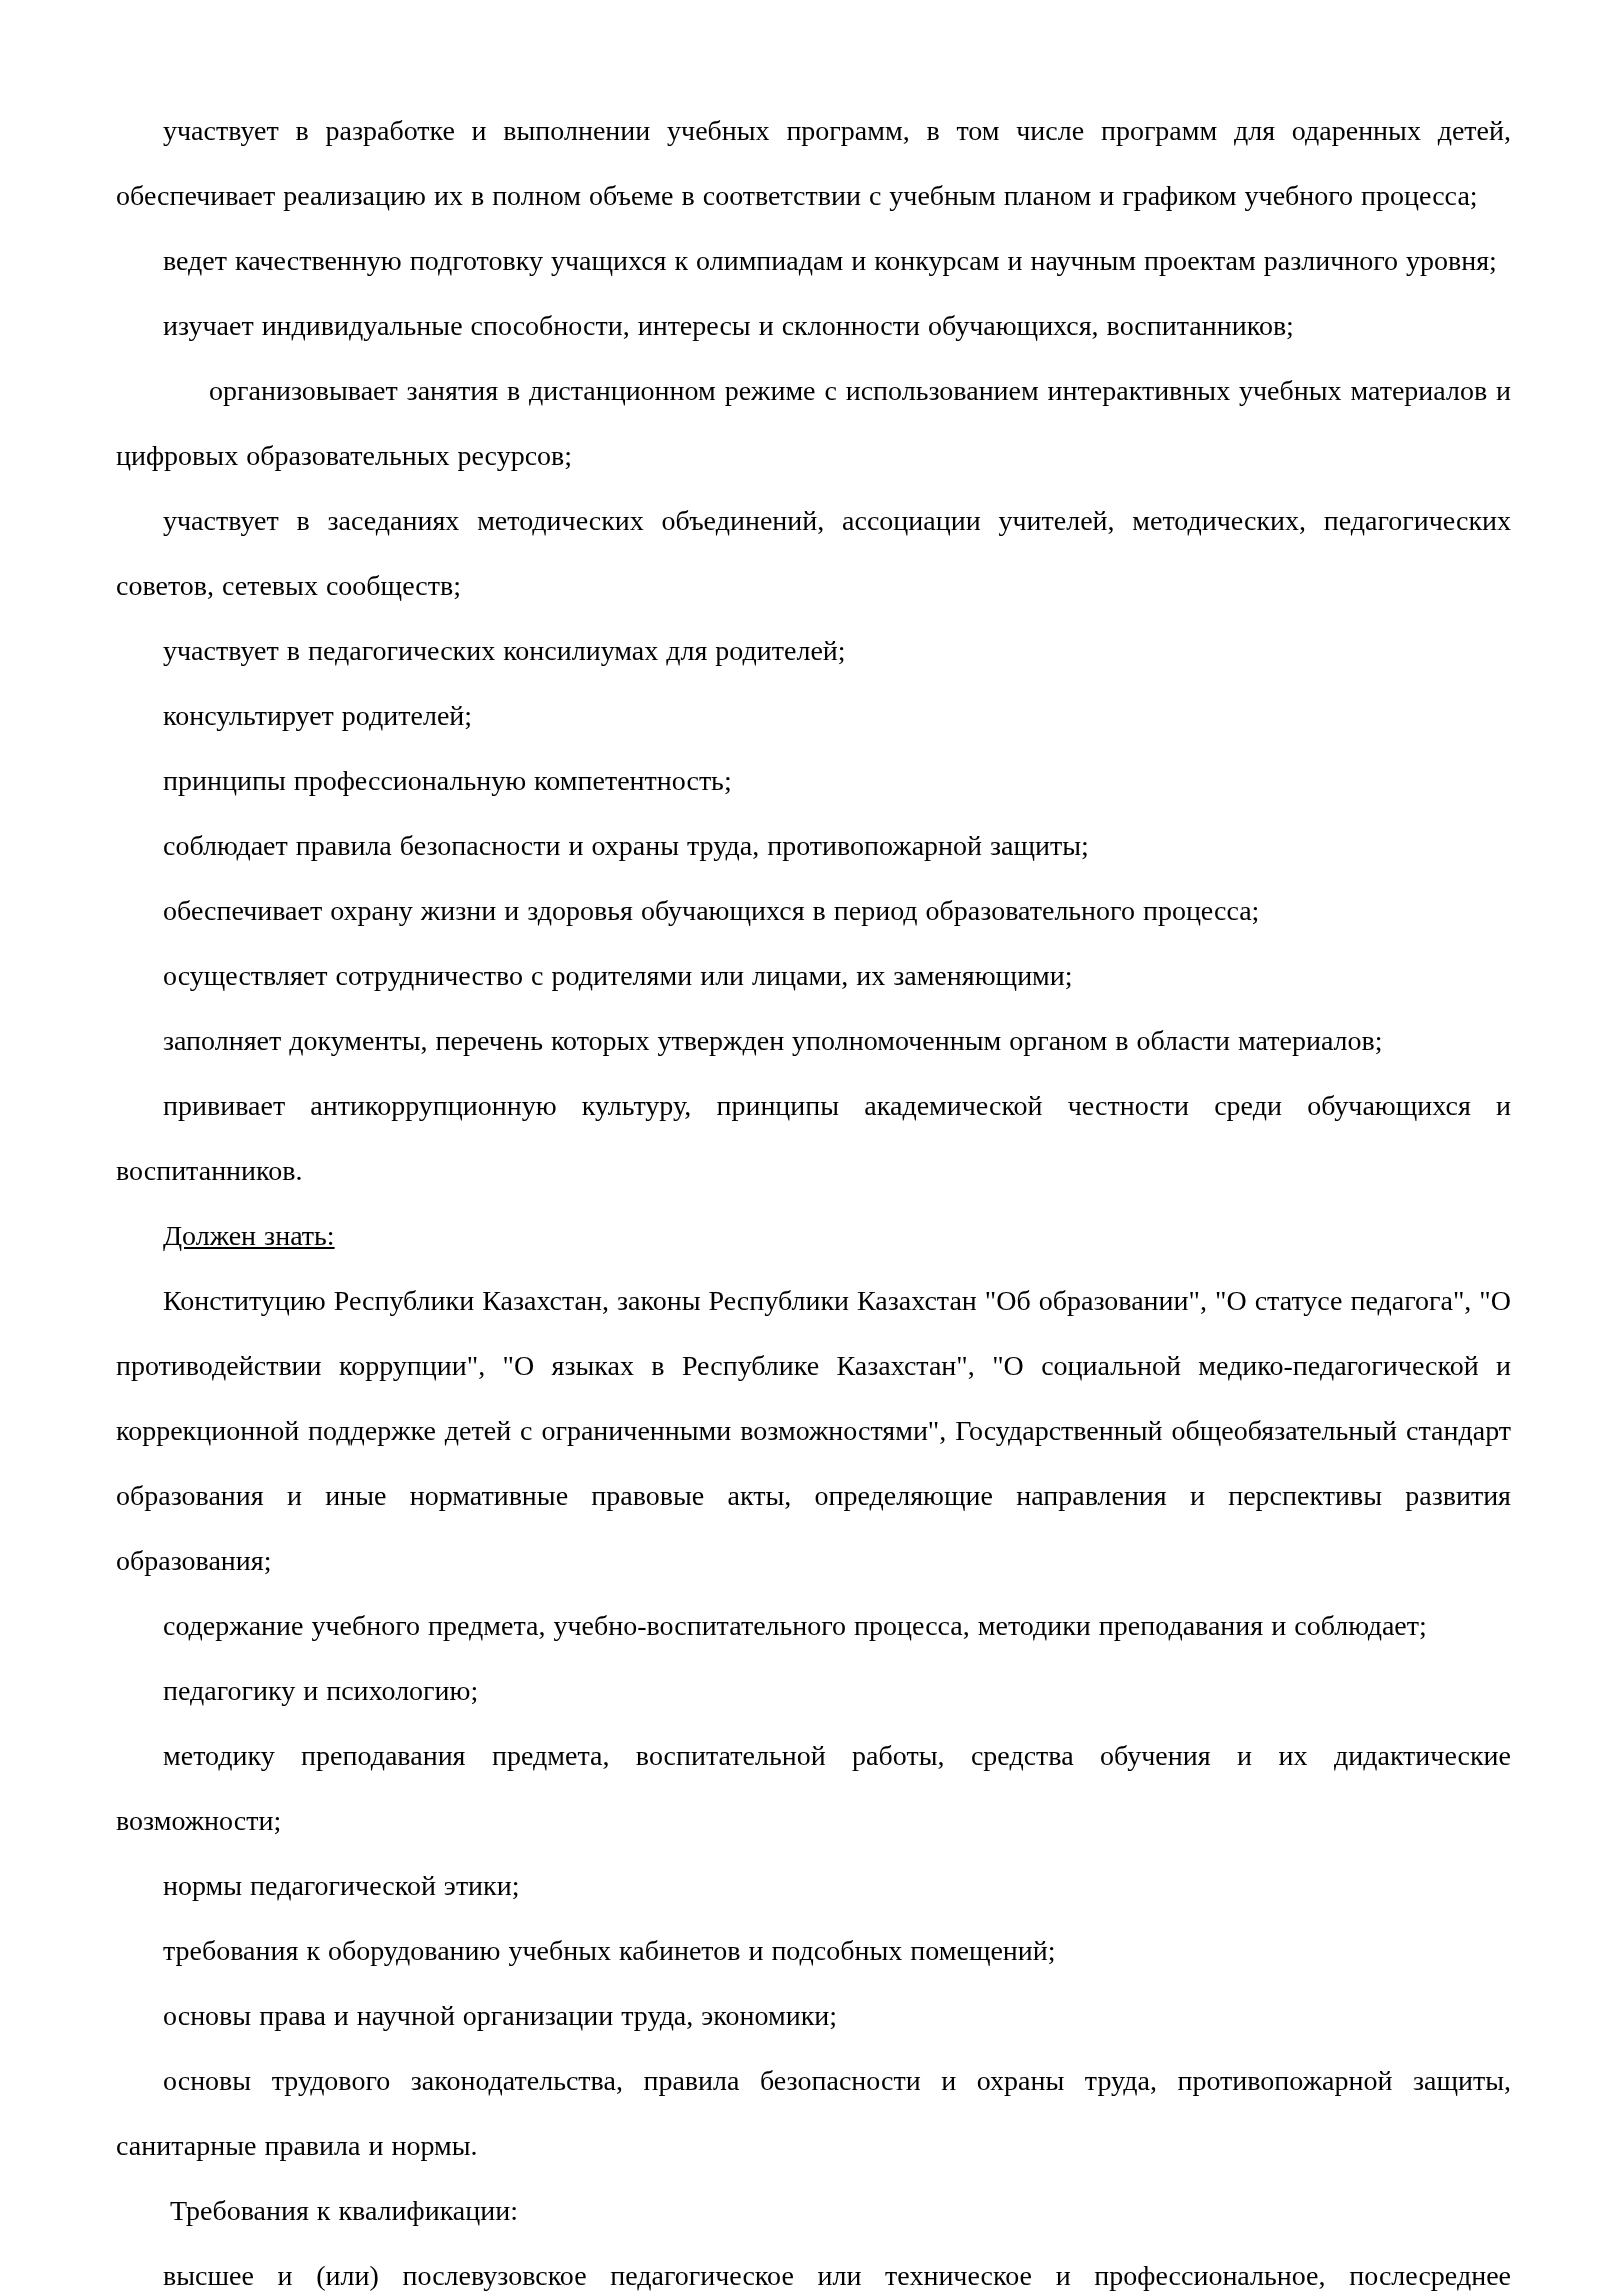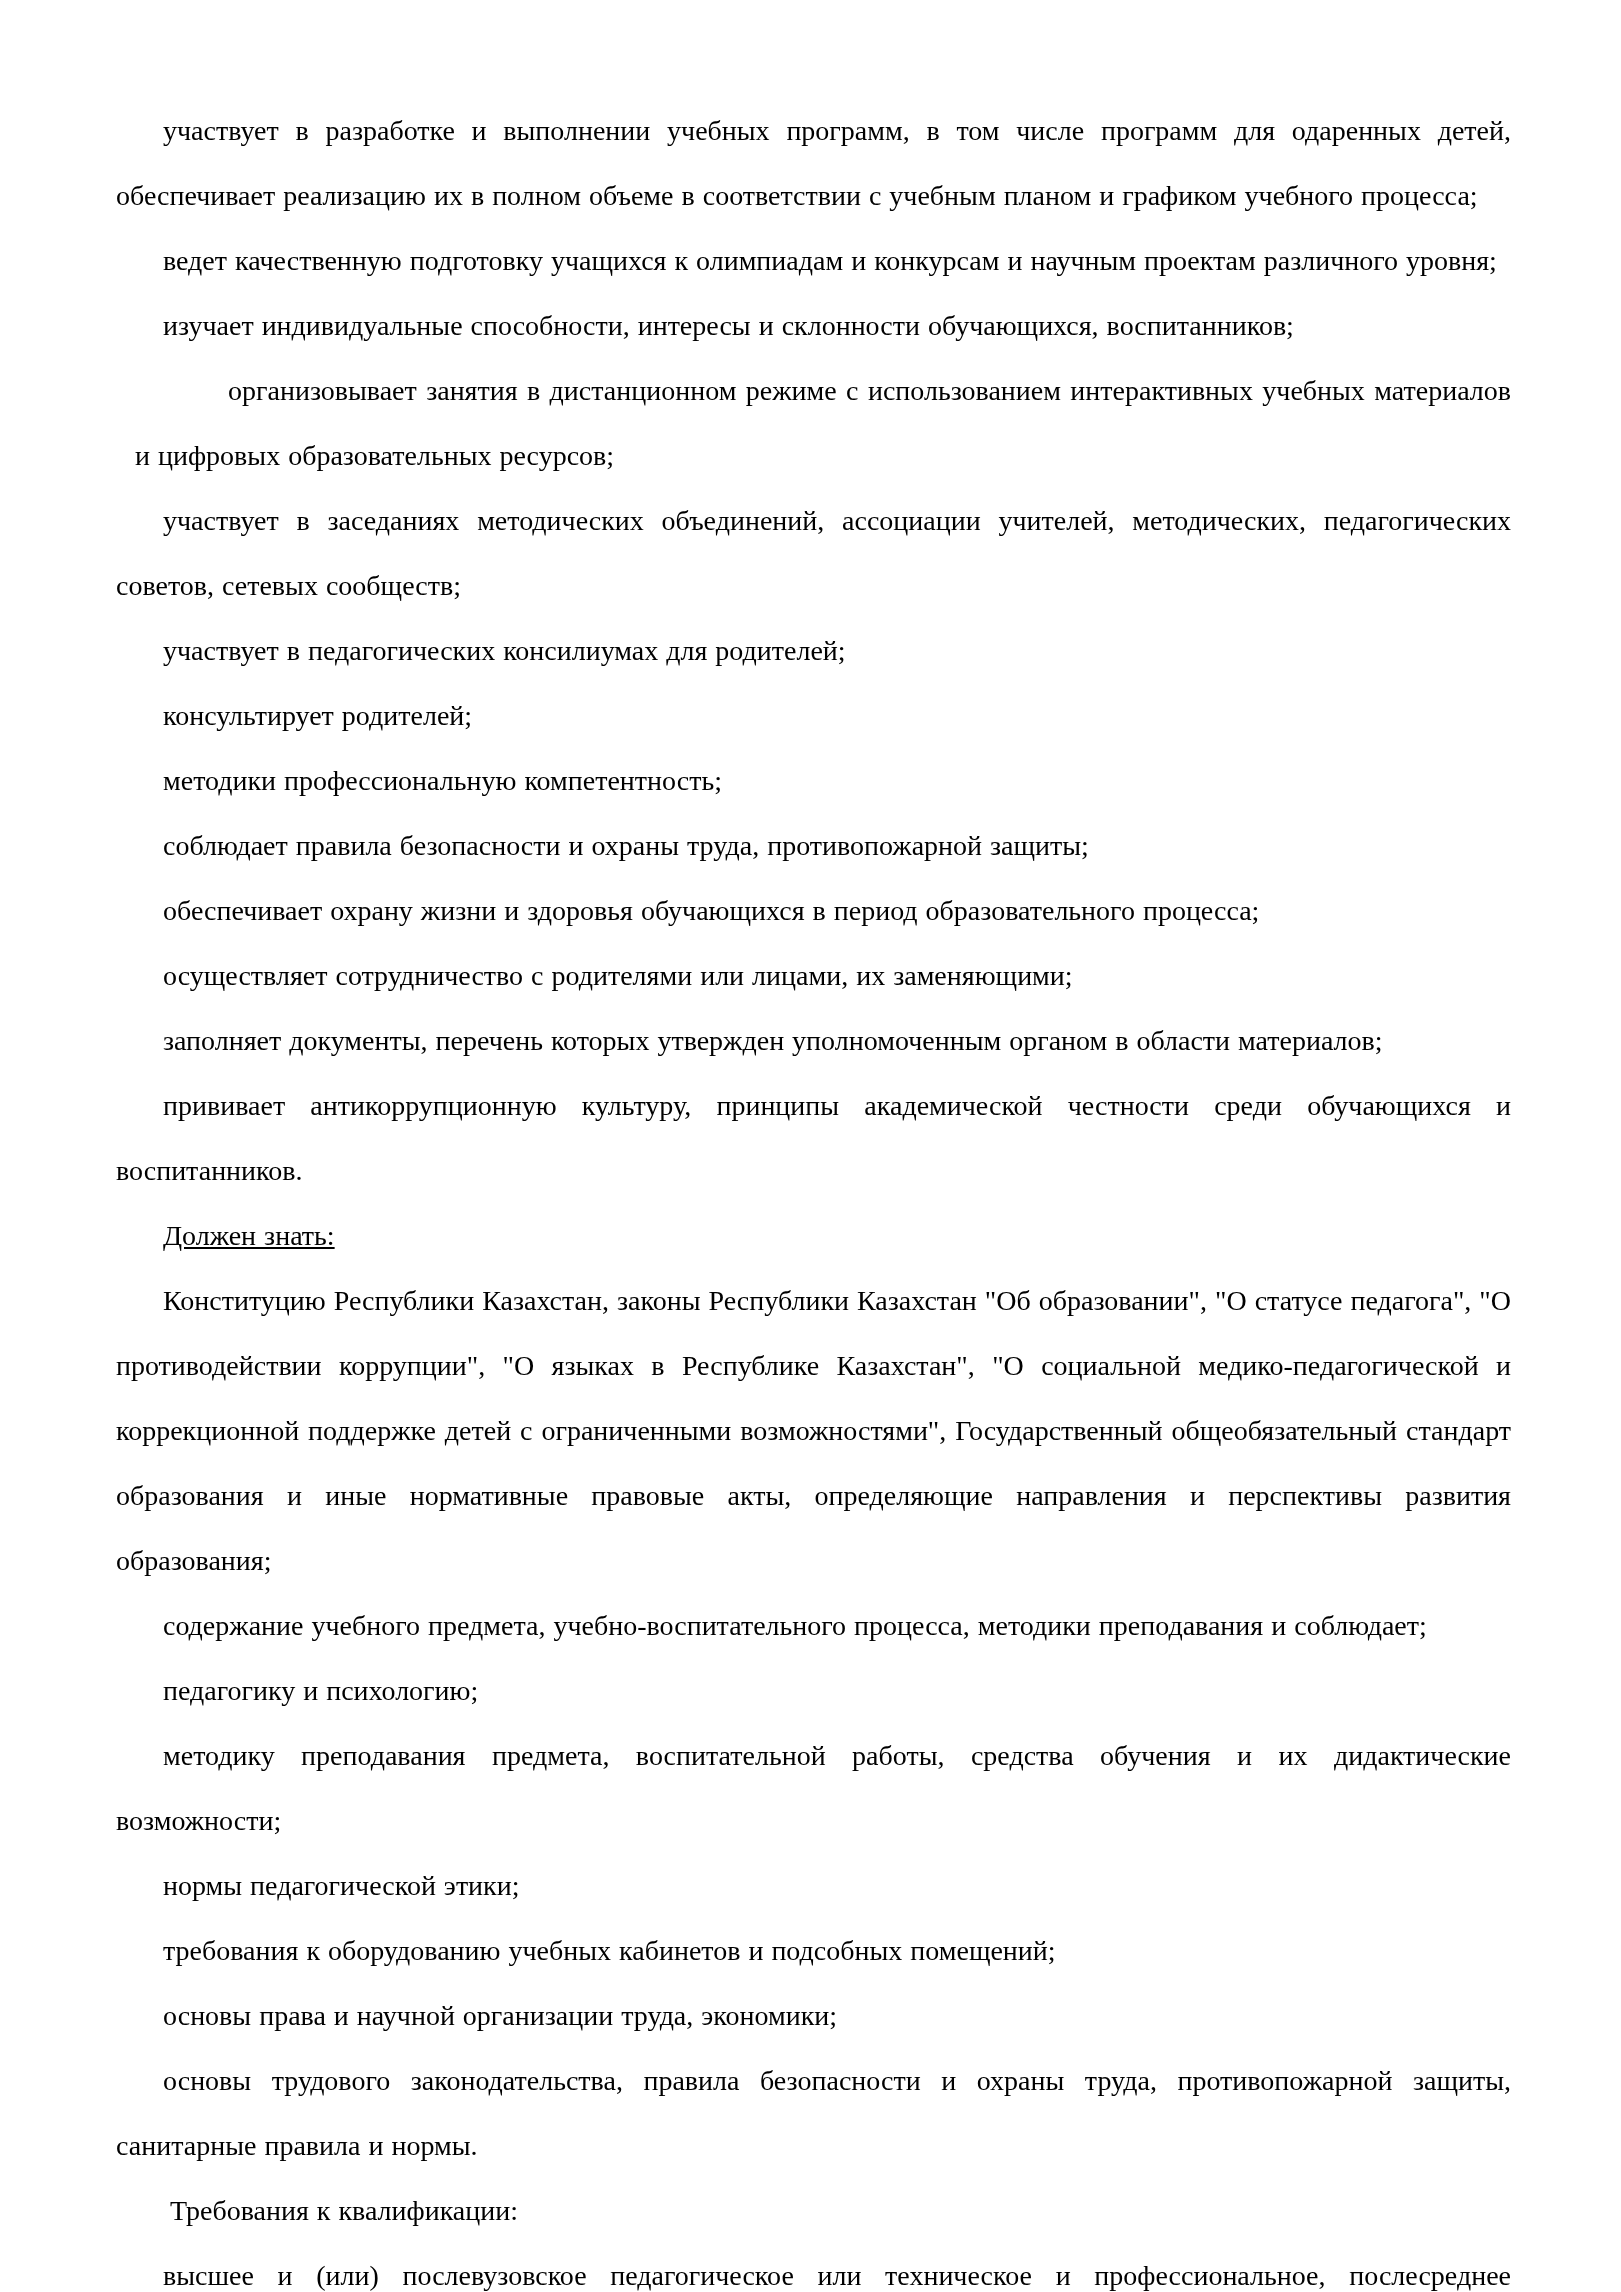--- a/index.html
+++ b/index.html
@@ -23,21 +23,20 @@
     color: #000000;
     text-align: justify;
   }
   .para {
     margin: 0;
     text-indent: 47px;
     word-spacing: 1px;
   }
   .para.indent-large {
     text-indent: 93px;
-    margin-left: 19px;
   }
   .para.heading {
     font-weight: normal;
   }
   .para.heading .heading-text {
     text-decoration: underline;
   }
   .para.subheading {
     text-indent: 54px;
   }
@@ -47,21 +46,21 @@
 
 <div class="page">
   <div class="doc-body">
       <p class="para body">участвует в разработке и выполнении учебных программ, в том числе программ для одаренных детей, обеспечивает реализацию их в полном объеме в соответствии с учебным планом и графиком учебного процесса;</p>
       <p class="para body">ведет качественную подготовку учащихся к олимпиадам и конкурсам и научным проектам различного уровня;</p>
       <p class="para body">изучает индивидуальные способности, интересы и склонности обучающихся, воспитанников;</p>
       <p class="para body indent-large">организовывает занятия в дистанционном режиме с использованием интерактивных учебных материалов и цифровых образовательных ресурсов;</p>
       <p class="para body">участвует в заседаниях методических объединений, ассоциации учителей, методических, педагогических советов, сетевых сообществ;</p>
       <p class="para body">участвует в педагогических консилиумах для родителей;</p>
       <p class="para body">консультирует родителей;</p>
-      <p class="para body">методики профессиональную компетентность;</p>
+      <p class="para body">принципы профессиональную компетентность;</p>
       <p class="para body">соблюдает правила безопасности и охраны труда, противопожарной защиты;</p>
       <p class="para body">обеспечивает охрану жизни и здоровья обучающихся в период образовательного процесса;</p>
       <p class="para body">осуществляет сотрудничество с родителями или лицами, их заменяющими;</p>
       <p class="para body">заполняет документы, перечень которых утвержден уполномоченным органом в области материалов;</p>
       <p class="para body">прививает антикоррупционную культуру, принципы академической честности среди обучающихся и воспитанников.</p>
       <p class="para heading"><span class="heading-text">Должен знать:</span></p>
       <p class="para body">Конституцию Республики Казахстан, законы Республики Казахстан "Об образовании", "О статусе педагога", "О противодействии коррупции", "О языках в Республике Казахстан", "О социальной медико-педагогической и коррекционной поддержке детей с ограниченными возможностями", Государственный общеобязательный стандарт образования и иные нормативные правовые акты, определяющие направления и перспективы развития образования;</p>
       <p class="para body">содержание учебного предмета, учебно-воспитательного процесса, методики преподавания и соблюдает;</p>
       <p class="para body">педагогику и психологию;</p>
       <p class="para body">методику преподавания предмета, воспитательной работы, средства обучения и их дидактические возможности;</p>

